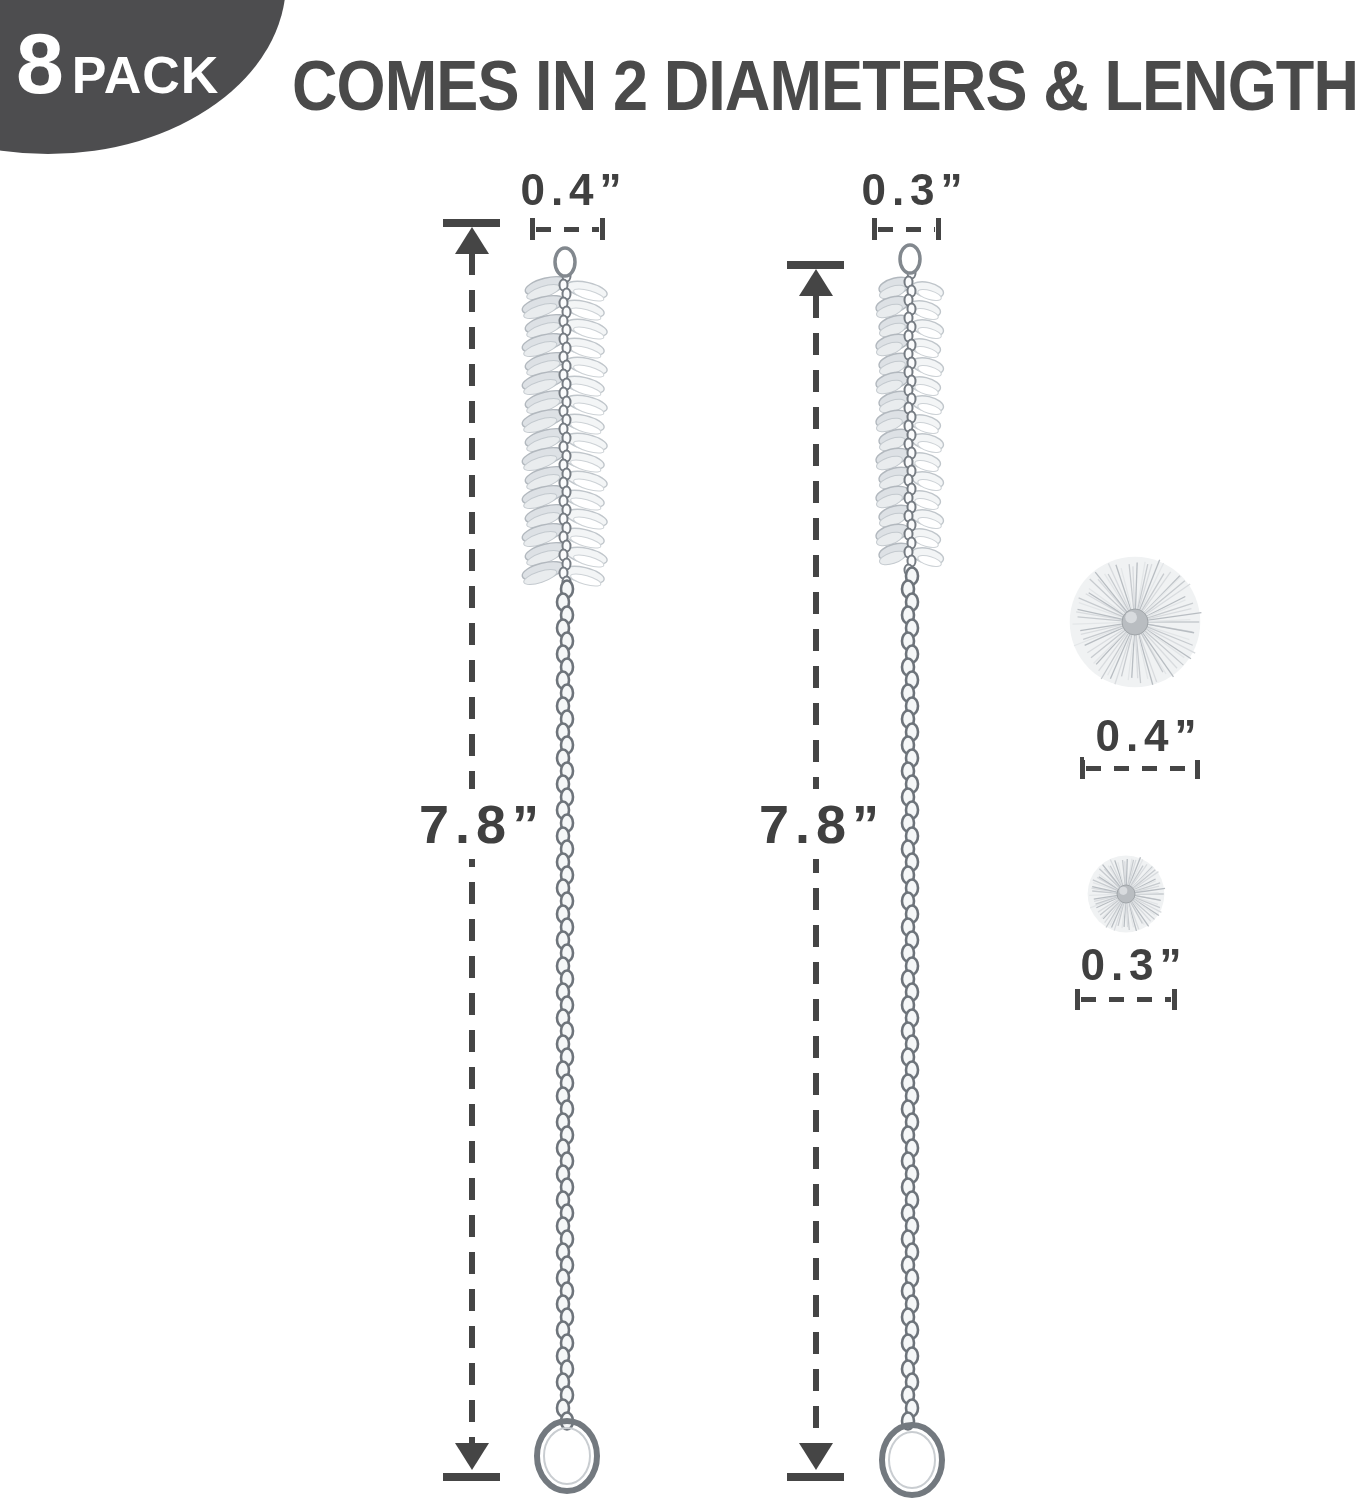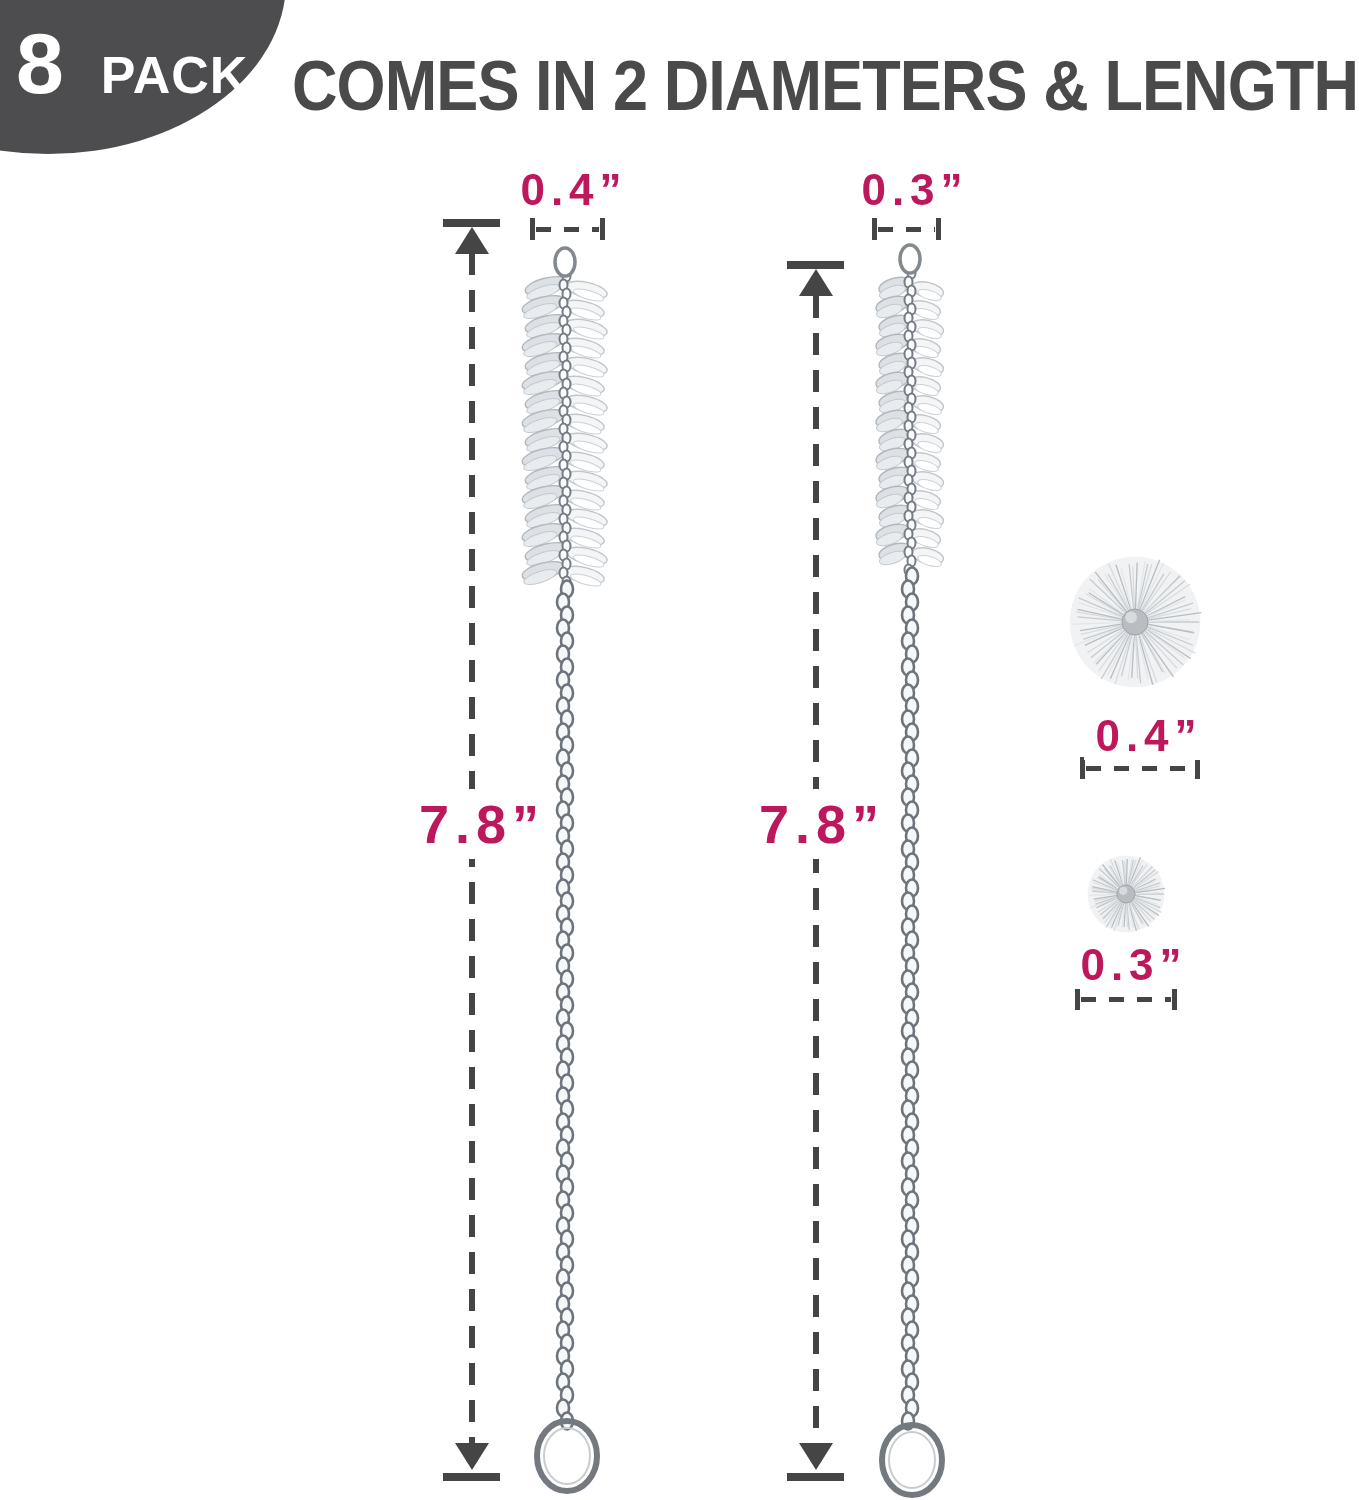--- a/index.html
+++ b/index.html
@@ -6,30 +6,30 @@
   body{
     width:1359px;height:1500px;background:#ffffff;position:relative;overflow:hidden;
     font-family:"Liberation Sans", sans-serif;
   }
   
   .badge-text{
     position:absolute;left:16px;top:20px;display:flex;align-items:baseline;gap:8px;
     color:#ffffff;font-weight:bold;line-height:1;z-index:3;
   }
   .badge-count{font-size:86px;}
-  .badge-label{font-size:52px;letter-spacing:1px;margin-left:29px;}
+  .badge-label{font-size:52px;letter-spacing:1px;}
   
   .page-title{
     position:absolute;left:292px;top:44px;margin:0;white-space:nowrap;
     font-size:70px;font-weight:bold;color:#4a4a4a;letter-spacing:-1px;
     transform:scaleX(0.90);transform-origin:left top;line-height:1.2;z-index:3;
   }
   
   .dim-label{
-    position:absolute;font-weight:bold;color:#be185d;text-align:center;
+    position:absolute;font-weight:bold;color:#404040;text-align:center;
     background:#ffffff;line-height:1;z-index:4;letter-spacing:6px;
   }
   .dia-label{font-size:44px;padding:2px 0;}
   .len-label{font-size:54px;padding:8px 0;}
   
   .h-dim{
     position:absolute;display:flex;align-items:center;height:22px;z-index:3;
   }
   .h-dim .tick{width:5px;height:22px;background:#454545;flex:0 0 auto;}
   .h-dim .dash-h{

